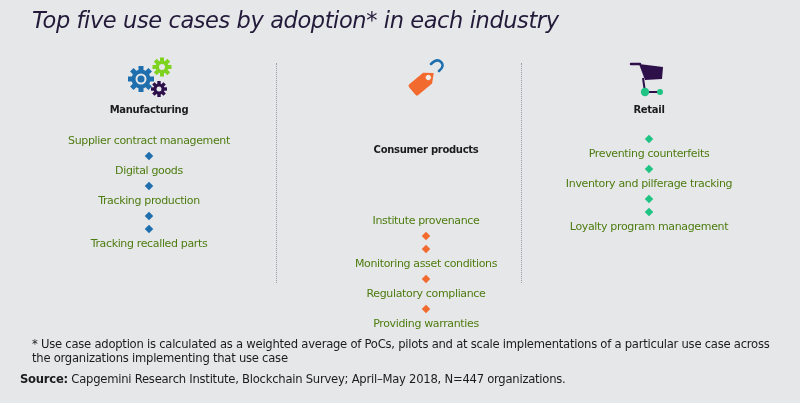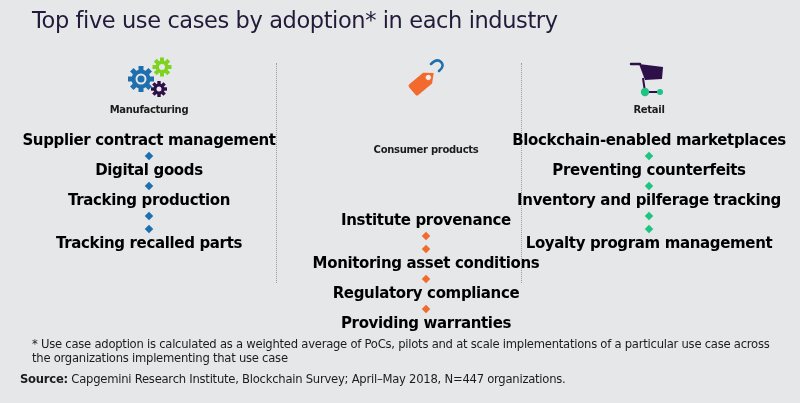--- a/index.html
+++ b/index.html
@@ -7,37 +7,38 @@
     width:800px; height:403px; overflow:hidden;
     background:#e6e7e9;
     font-family:"DejaVu Sans","Liberation Sans",sans-serif;
     color:#1a1a2e;
     position:relative;
   }
   .title {
     position:absolute; left:32px; top:7px;
     font-size:22.5px; color:#231a3a; letter-spacing:-0.4px;
     white-space:nowrap;
+    font-style:italic;
   }
   .col {
     position:absolute; top:56px; width:246px;
     display:flex; flex-direction:column; align-items:center;
   }
   .col.c0 { left:26px; }
   .col.c1 { left:303px;gap:40px; }
   .col.c2 { left:526px; }
   .icon-wrap { height:42px; display:flex; align-items:flex-end; justify-content:center; }
   .industry {
     font-weight:bold; font-size:10px; color:#1c1c1c;
     margin-top:2px; height:20px; line-height:20px; letter-spacing:-0.3px;
   }
   .items { margin-top:12px; display:flex; flex-direction:column; align-items:center; }
   .item {
-    font-size:15px; color:#000000; height:17px; line-height:17px;
-    white-space:nowrap; letter-spacing:-0.35px;font-weight:bold;
+    font-size:11px; color:#4d7c0f; height:17px; line-height:17px;
+    white-space:nowrap; letter-spacing:-0.35px;
   }
   .diamond {
     width:6px; height:6px; transform:rotate(45deg);
     margin:4px 0 3px 0;
   }
   .divider {
     position:absolute; top:63px; height:220px; width:0;
     border-left:1.5px dotted #9a9ca3;
   }
   .d0 { left:276px; }
@@ -149,21 +150,20 @@
     <svg width="40" height="38" viewBox="0 0 40 38">
       <path d="M2 4 L11 4" stroke="#2d0f4a" stroke-width="2.5" stroke-linecap="round"></path>
       <path d="M10 4 L34 7 L33 19 L16 20 Z" fill="#2d0f4a"></path>
       <path d="M14 18 L16 32 L30 32" fill="none" stroke="#2d0f4a" stroke-width="2"></path>
       <circle cx="16" cy="32" r="4.2" fill="#1fc383"></circle>
       <circle cx="31" cy="32" r="3" fill="#1fc383"></circle>
     </svg>
   </div>
   <div class="industry">Retail</div>
   <div class="items">
-    <div class="item">Blockchain-enabled marketplaces</div>
     <div class="diamond" style="background:#1fc383"></div>
     <div class="item">Preventing counterfeits</div>
     <div class="diamond" style="background:#1fc383"></div>
     <div class="item">Inventory and pilferage tracking</div>
     <div class="diamond" style="background:#1fc383"></div>
     <div class="diamond" style="background:#1fc383"></div>
     <div class="item">Loyalty program management</div>
   </div>
 </div>
 

